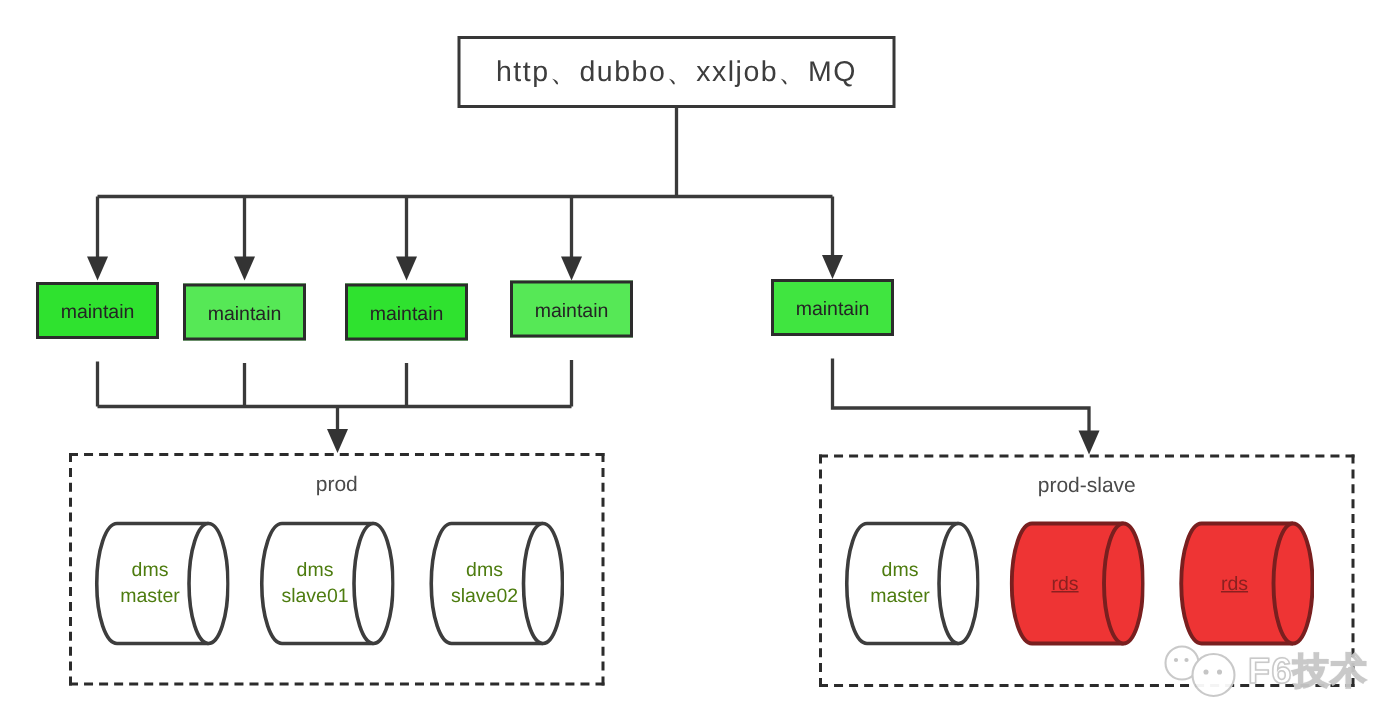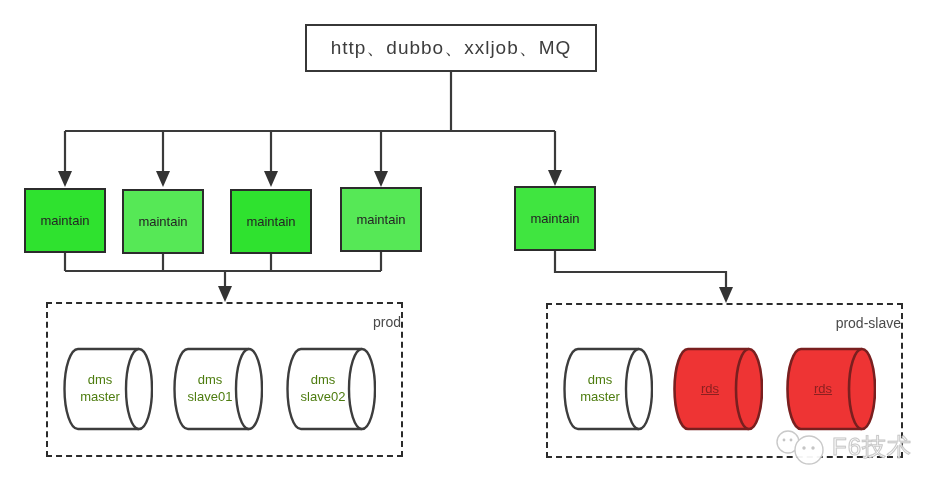--- a/index.html
+++ b/index.html
@@ -12,40 +12,40 @@
   .connectors { position:absolute; left:0; top:0; width:928px; height:482px; }
 
   .root-box {
     position:absolute; left:305px; top:24px; width:292px; height:48px;
     background:#ffffff; border:2px solid #373737;
     display:flex; align-items:center; justify-content:center;
     font-size:19px; color:#3d3d3d; letter-spacing:1px;
   }
 
   .maintain {
-    position:absolute; width:82px; height:65px;
+    position:absolute; width:82px; height:38px;
     border:2px solid #2c2c2c;
     display:flex; align-items:center; justify-content:center;
     font-size:13px; color:#242424;
   }
   .m1 { left:24px;  top:188px; background:#2fe22f; }
   .m2 { left:122px; top:189px; background:#56e856; }
   .m3 { left:230px; top:189px; background:#2fe22f; }
   .m4 { left:340px; top:187px; background:#56e856; }
   .m5 { left:514px; top:186px; background:#40e540; }
 
   .group {
     position:absolute; width:357px; height:155px;
     border:2px dashed #2b2b2b; background:transparent;
   }
   .group-prod { left:46px; top:302px; }
   .group-prod-slave { left:546px; top:303px; }
   .group-label {
     position:absolute; left:0; top:10px; width:100%;
-    text-align:right; font-size:14px; color:#4a4a4a;
+    text-align:center; font-size:14px; color:#4a4a4a;
   }
 
   .cyl { position:absolute; width:90px; height:84px; }
   .cyl svg { position:absolute; left:0; top:0; }
   .cyl-label {
     position:absolute; left:0; top:0; width:90px; height:84px;
     display:flex; align-items:center; justify-content:center;
     padding-right:16px; text-align:center;
     font-size:13px; line-height:1.3; color:#4d7c0f;
     white-space:pre-line;
@@ -63,21 +63,21 @@
   .cyl-white .body { fill:#ffffff; stroke:#3d3d3d; stroke-width:2.4; }
   .cyl-white .cap  { fill:#ffffff; stroke:#3d3d3d; stroke-width:2.4; }
   .cyl-red .body   { fill:#ee3434; stroke:#791f1f; stroke-width:2.6; }
   .cyl-red .cap    { fill:#ee3434; stroke:#791f1f; stroke-width:2.6; }
 
   .watermark {
     position:absolute; left:774px; top:424px; width:150px; height:46px;
     display:flex; align-items:center; gap:4px; opacity:0.95;
   }
   .wm-text {
-    color:#ffffff; font-weight:normal; font-size:24px; letter-spacing:1px;
+    color:#ffffff; font-weight:bold; font-size:24px; letter-spacing:1px;
     -webkit-text-stroke:1px #c7c7c7;
     text-shadow:0 0 1px #cccccc, 0 0 1px #cccccc;
   }
 </style>
 </head>
 <body>
 
 <div class="stage">
 
   <svg class="connectors" width="928" height="482" viewBox="0 0 928 482" xmlns="http://www.w3.org/2000/svg">

